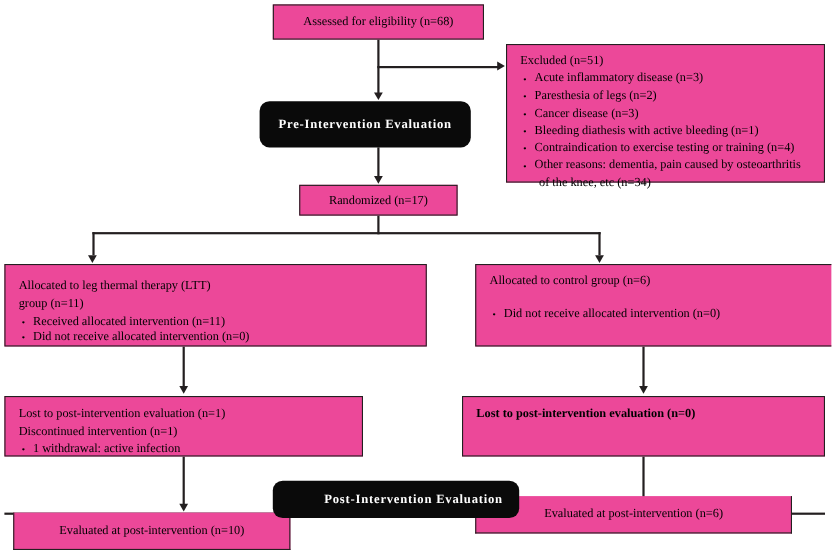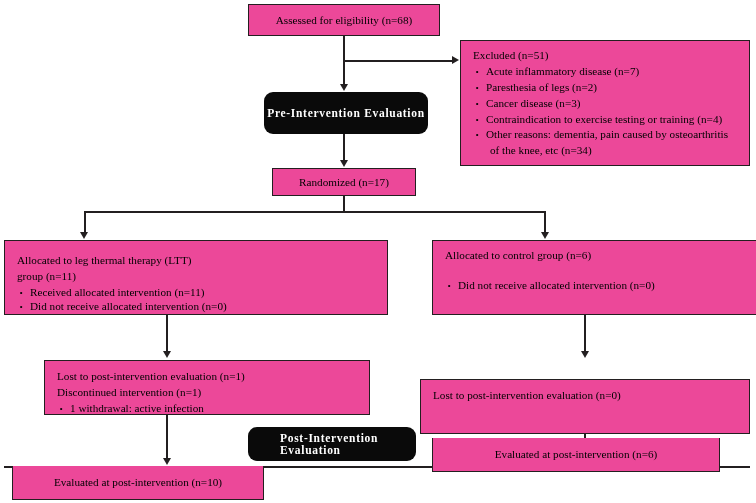--- a/index.html
+++ b/index.html
@@ -93,32 +93,33 @@
 
   <div class="line vline" style="left:343.2px;top:36px;height:49px;"></div>
   <div class="arrow" style="left:339.5px;top:84px;"></div>
 
   <div class="line hline" style="left:343.2px;top:60px;width:110px;"></div>
   <div class="arrow-right" style="left:452px;top:56.3px;"></div>
 
   <div class="box box-pad" style="left:460px;top:40px;width:290px;height:126px;">
     <div class="hdr">Excluded (n=51)</div>
     <ul class="blist excl-list ind">
-      <li>Acute inflammatory disease (n=7)</li>
+      <li>Acute inflammatory disease (n=3)</li>
       <li>Paresthesia of legs (n=2)</li>
       <li>Cancer disease (n=3)</li>
+      <li>Bleeding diathesis with active bleeding (n=1)</li>
       <li>Contraindication  to exercise testing or training  (n=4)</li>
       <li>
         <span>Other reasons: dementia, pain caused by osteoarthritis</span>
       </li>
     </ul>
     <span class="cont ind" style="display:block;padding-left:17px;">of the knee, etc (n=34)</span>
   </div>
 
-  <div class="blackbox" style="left:264px;top:92px;width:164px;height:42px;">
+  <div class="blackbox" style="left:236px;top:92px;width:192px;height:42px;">
     <span>Pre-Intervention  Evaluation</span>
   </div>
 
   <div class="line vline" style="left:343.2px;top:134px;height:27px;"></div>
   <div class="arrow" style="left:339.5px;top:160px;"></div>
 
   <div class="box box-center" style="left:272px;top:168px;width:144px;height:28px;text-align:right;">
     <span>Randomized (n=17)</span>
   </div>
 
@@ -144,43 +145,43 @@
     <ul class="blist ind">
       <li>Did not receive allocated intervention  (n=0)</li>
     </ul>
   </div>
 
   <div class="line vline" style="left:166.2px;top:315px;height:37px;"></div>
   <div class="arrow" style="left:162.5px;top:351px;"></div>
   <div class="line vline" style="left:584.2px;top:315px;height:37px;"></div>
   <div class="arrow" style="left:580.5px;top:351px;"></div>
 
-  <div class="box box-pad" style="left:4px;top:360px;width:326px;height:55px;padding-top:8px;margin-left:40px;">
+  <div class="box box-pad" style="left:4px;top:360px;width:326px;height:55px;padding-top:8px;">
     <div class="hdr">Lost to post-intervention  evaluation (n=1)</div>
     <div class="hdr">Discontinued  intervention (n=1)</div>
     <ul class="blist">
       <li>1 withdrawal: active infection</li>
     </ul>
   </div>
 
-  <div class="box box-pad" style="left:420px;top:379px;width:330px;height:55px;padding-top:8px;">
+  <div class="box box-pad" style="left:420px;top:360px;width:330px;height:55px;padding-top:8px;font-weight:bold;">
     <div class="hdr">Lost to post-intervention  evaluation (n=0)</div>
   </div>
 
   <div class="line vline" style="left:166.2px;top:415px;height:44px;"></div>
   <div class="arrow" style="left:162.5px;top:458px;"></div>
   <div class="line vline" style="left:584.2px;top:415px;height:44px;"></div>
   <div class="arrow" style="left:580.5px;top:458px;"></div>
 
   <div class="line hline" style="left:4px;top:466px;width:746px;"></div>
 
-  <div class="blackbox" style="left:248px;top:427px;width:168px;height:34px;padding-left:32px;">
+  <div class="blackbox" style="left:248px;top:437px;width:224px;height:34px;padding-left:32px;">
     <span>Post-Intervention  Evaluation</span>
   </div>
 
   <div class="box box-center" style="left:12px;top:466px;width:252px;height:34px;border-top:none;">
     <span>Evaluated at  post-intervention (n=10)</span>
   </div>
-  <div class="box box-center" style="left:432px;top:438px;width:288px;height:34px;border-top:none;font-family:Liberation Serif, serif;">
+  <div class="box box-center" style="left:432px;top:451px;width:288px;height:34px;border-top:none;font-family:Liberation Serif, serif;">
     <span>Evaluated at  post-intervention (n=6)</span>
   </div>
 
 </div>
 
 </body></html>

